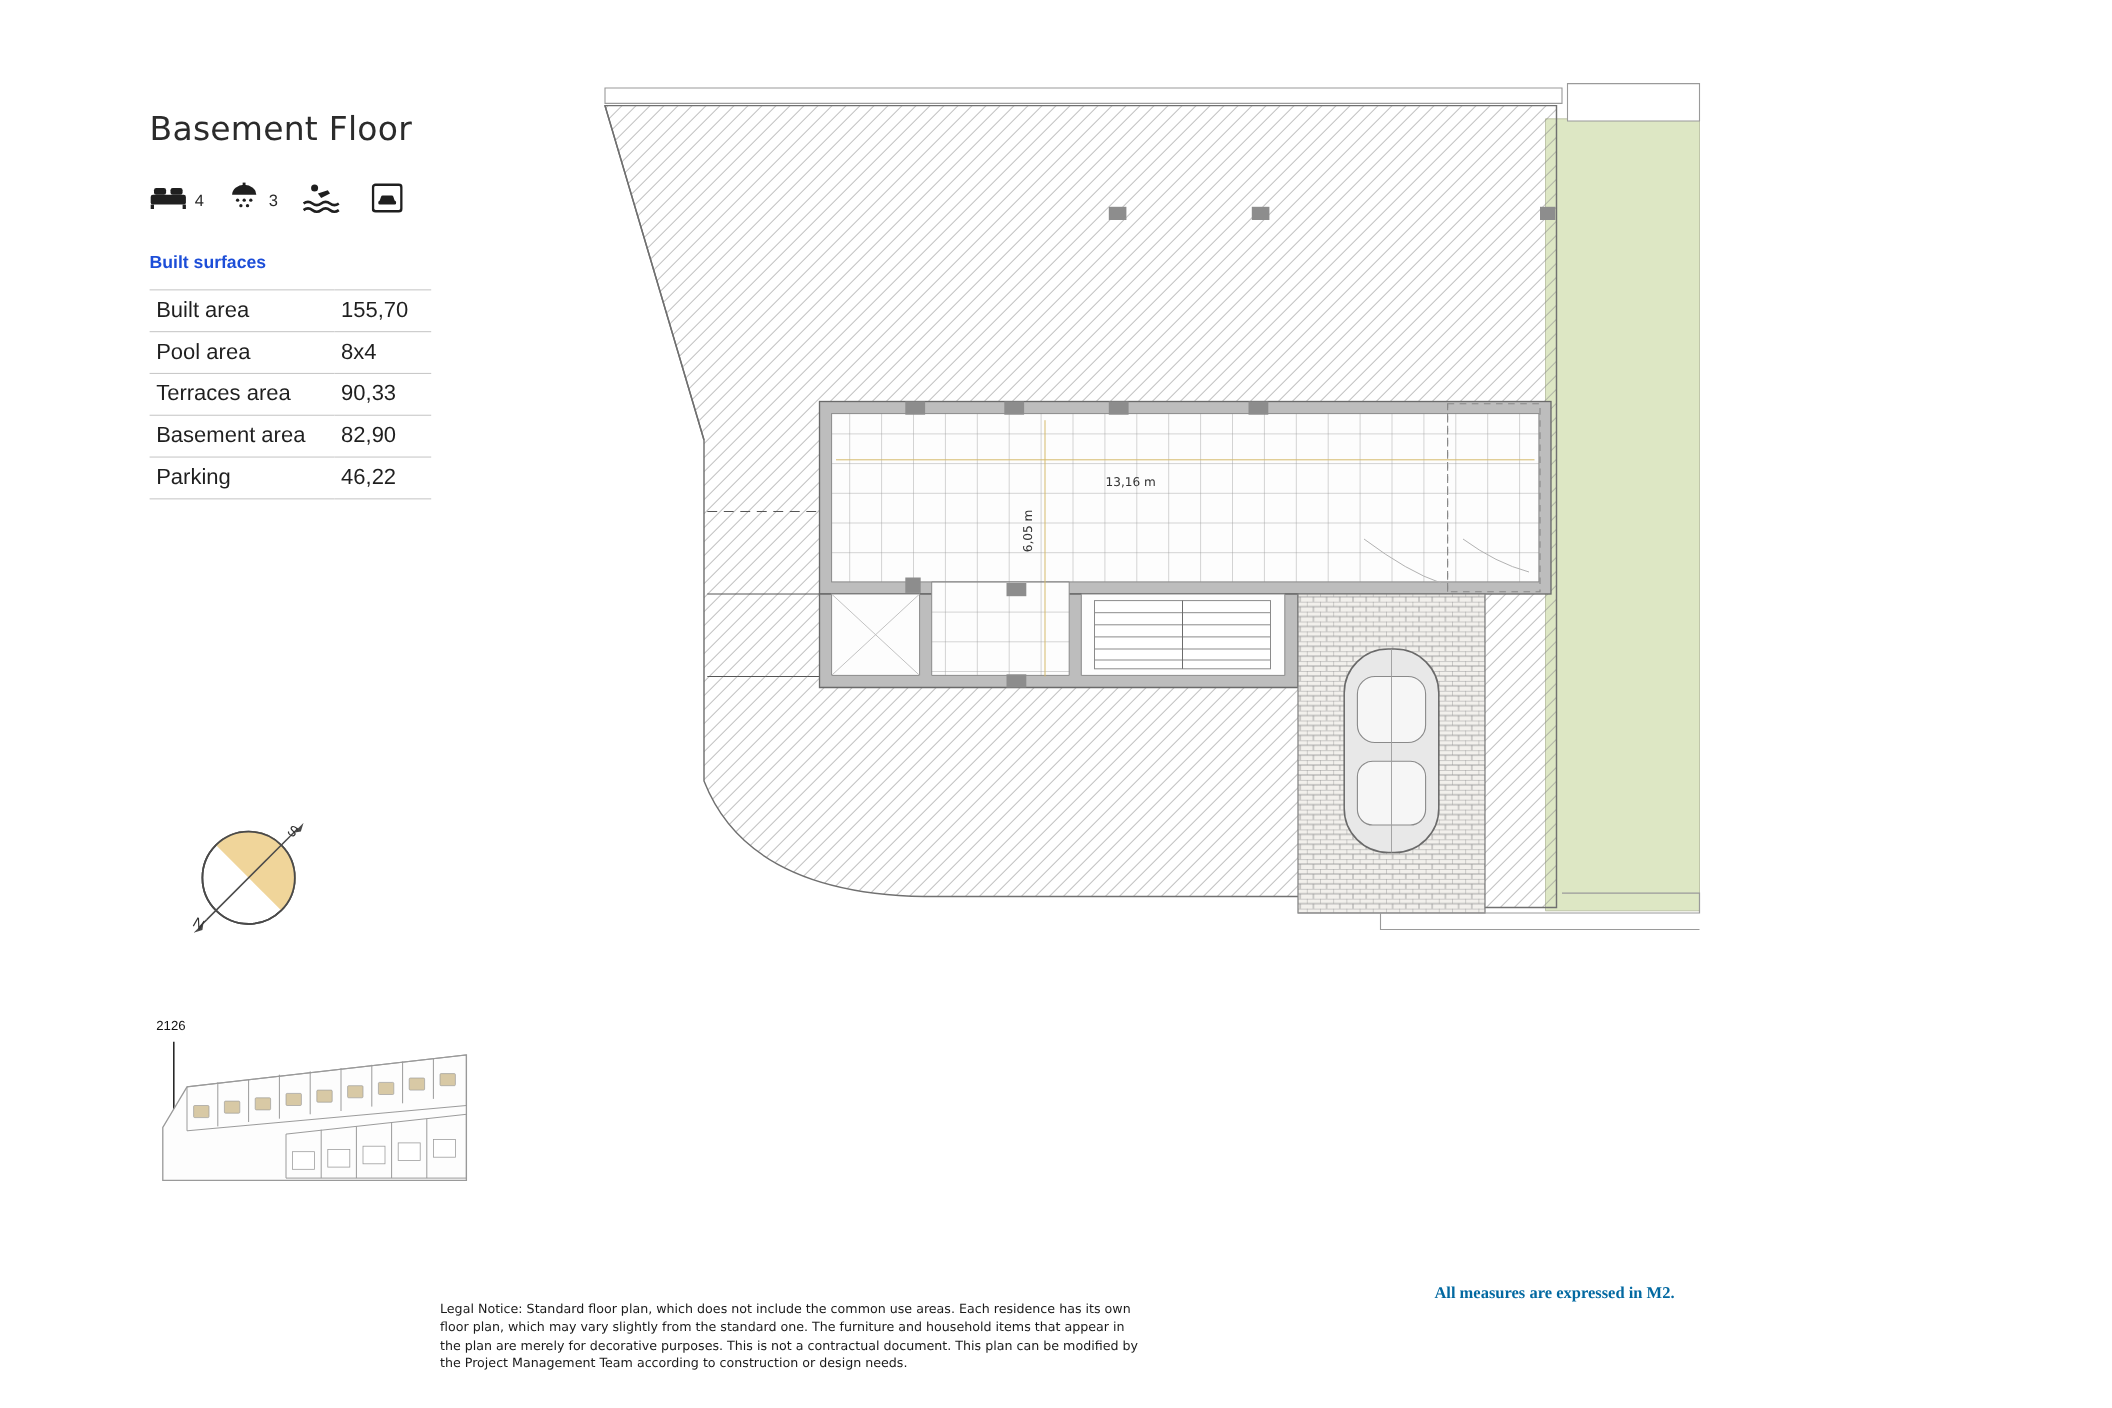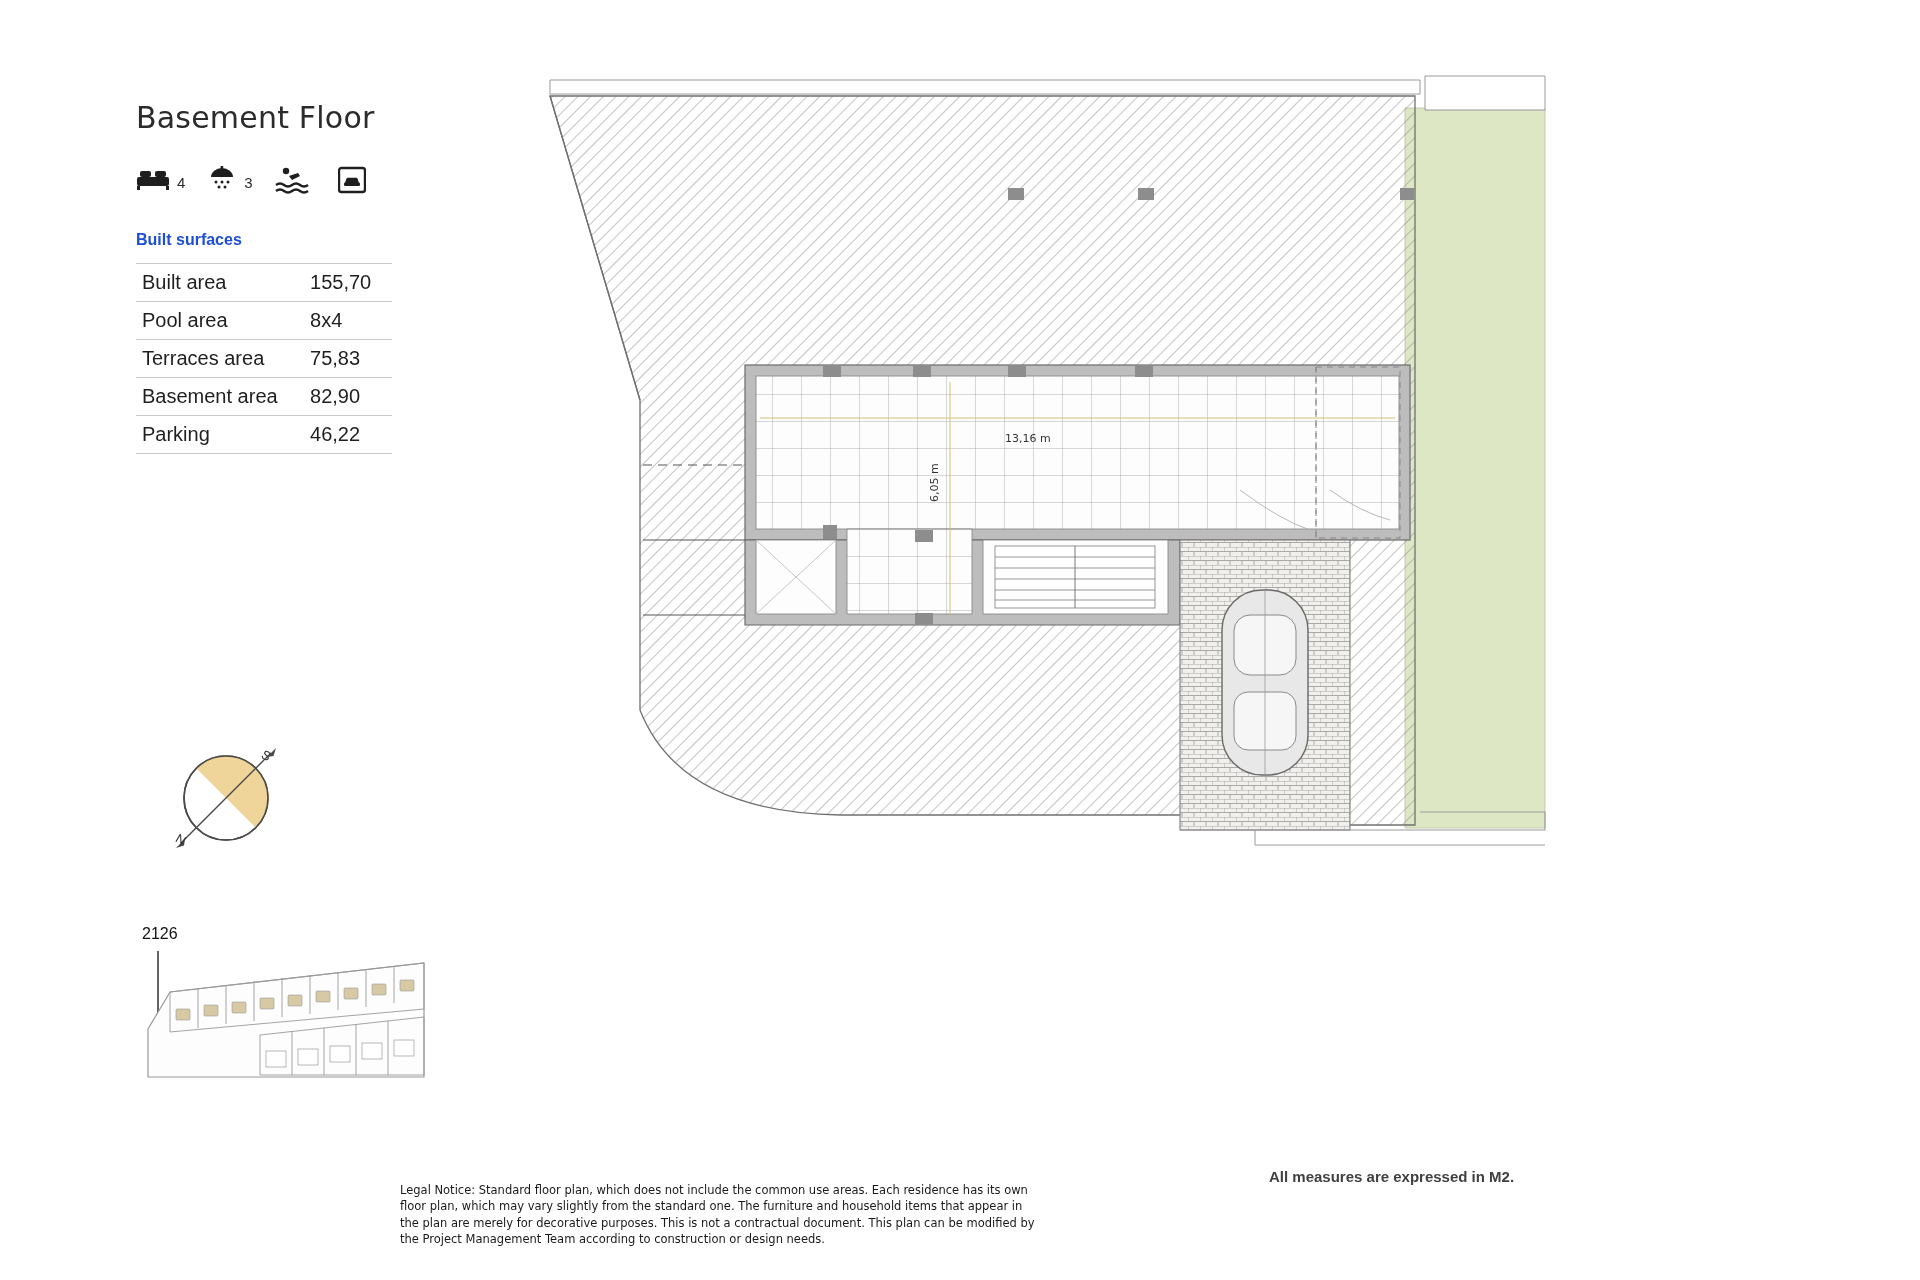--- a/index.html
+++ b/index.html
@@ -96,21 +96,21 @@
   #compass-n { left: 8px; top: 92px; transform: rotate(30deg); }
 
   
   #keyplan-wrap {
     position: absolute;
     left: 140px;
     top: 925px;
     width: 300px;
   }
   #keyplan-number {
-    font-size: 16px;
+    font-size: 12px;
     color: #111;
     margin-bottom: 4px;
     padding-left: 2px;
   }
 
   
   #drawing {
     position: absolute;
     left: 540px;
     top: 70px;
@@ -125,25 +125,26 @@
     top: 1142px;
     width: 640px;
     font-size: 11.5px;
     line-height: 1.42;
     color: #1a1a1a;
     font-family: "DejaVu Sans", sans-serif;
     margin-top: 40px;
   }
   #measures-note {
     position: absolute;
-    left: 1269px;
+    left: 1304px;
     top: 1168px;
     font-size: 15px;
     font-weight: bold;
-    color: #404040;
+    color: #0369a1;
+    font-family: Liberation Serif, serif;
   }
 </style>
 </head>
 <body>
 
 <div id="left-panel">
 
   <h1 id="floor-title">Basement Floor</h1>
 
   <div id="feature-row">
@@ -208,21 +209,21 @@
       <tr>
         <td>Built area</td>
         <td class="value">155,70</td>
       </tr>
       <tr>
         <td>Pool area</td>
         <td class="value">8x4</td>
       </tr>
       <tr>
         <td>Terraces area</td>
-        <td class="value">75,83</td>
+        <td class="value">90,33</td>
       </tr>
       <tr>
         <td>Basement area</td>
         <td class="value">82,90</td>
       </tr>
       <tr>
         <td>Parking</td>
         <td class="value">46,22</td>
       </tr>
     </tbody>

